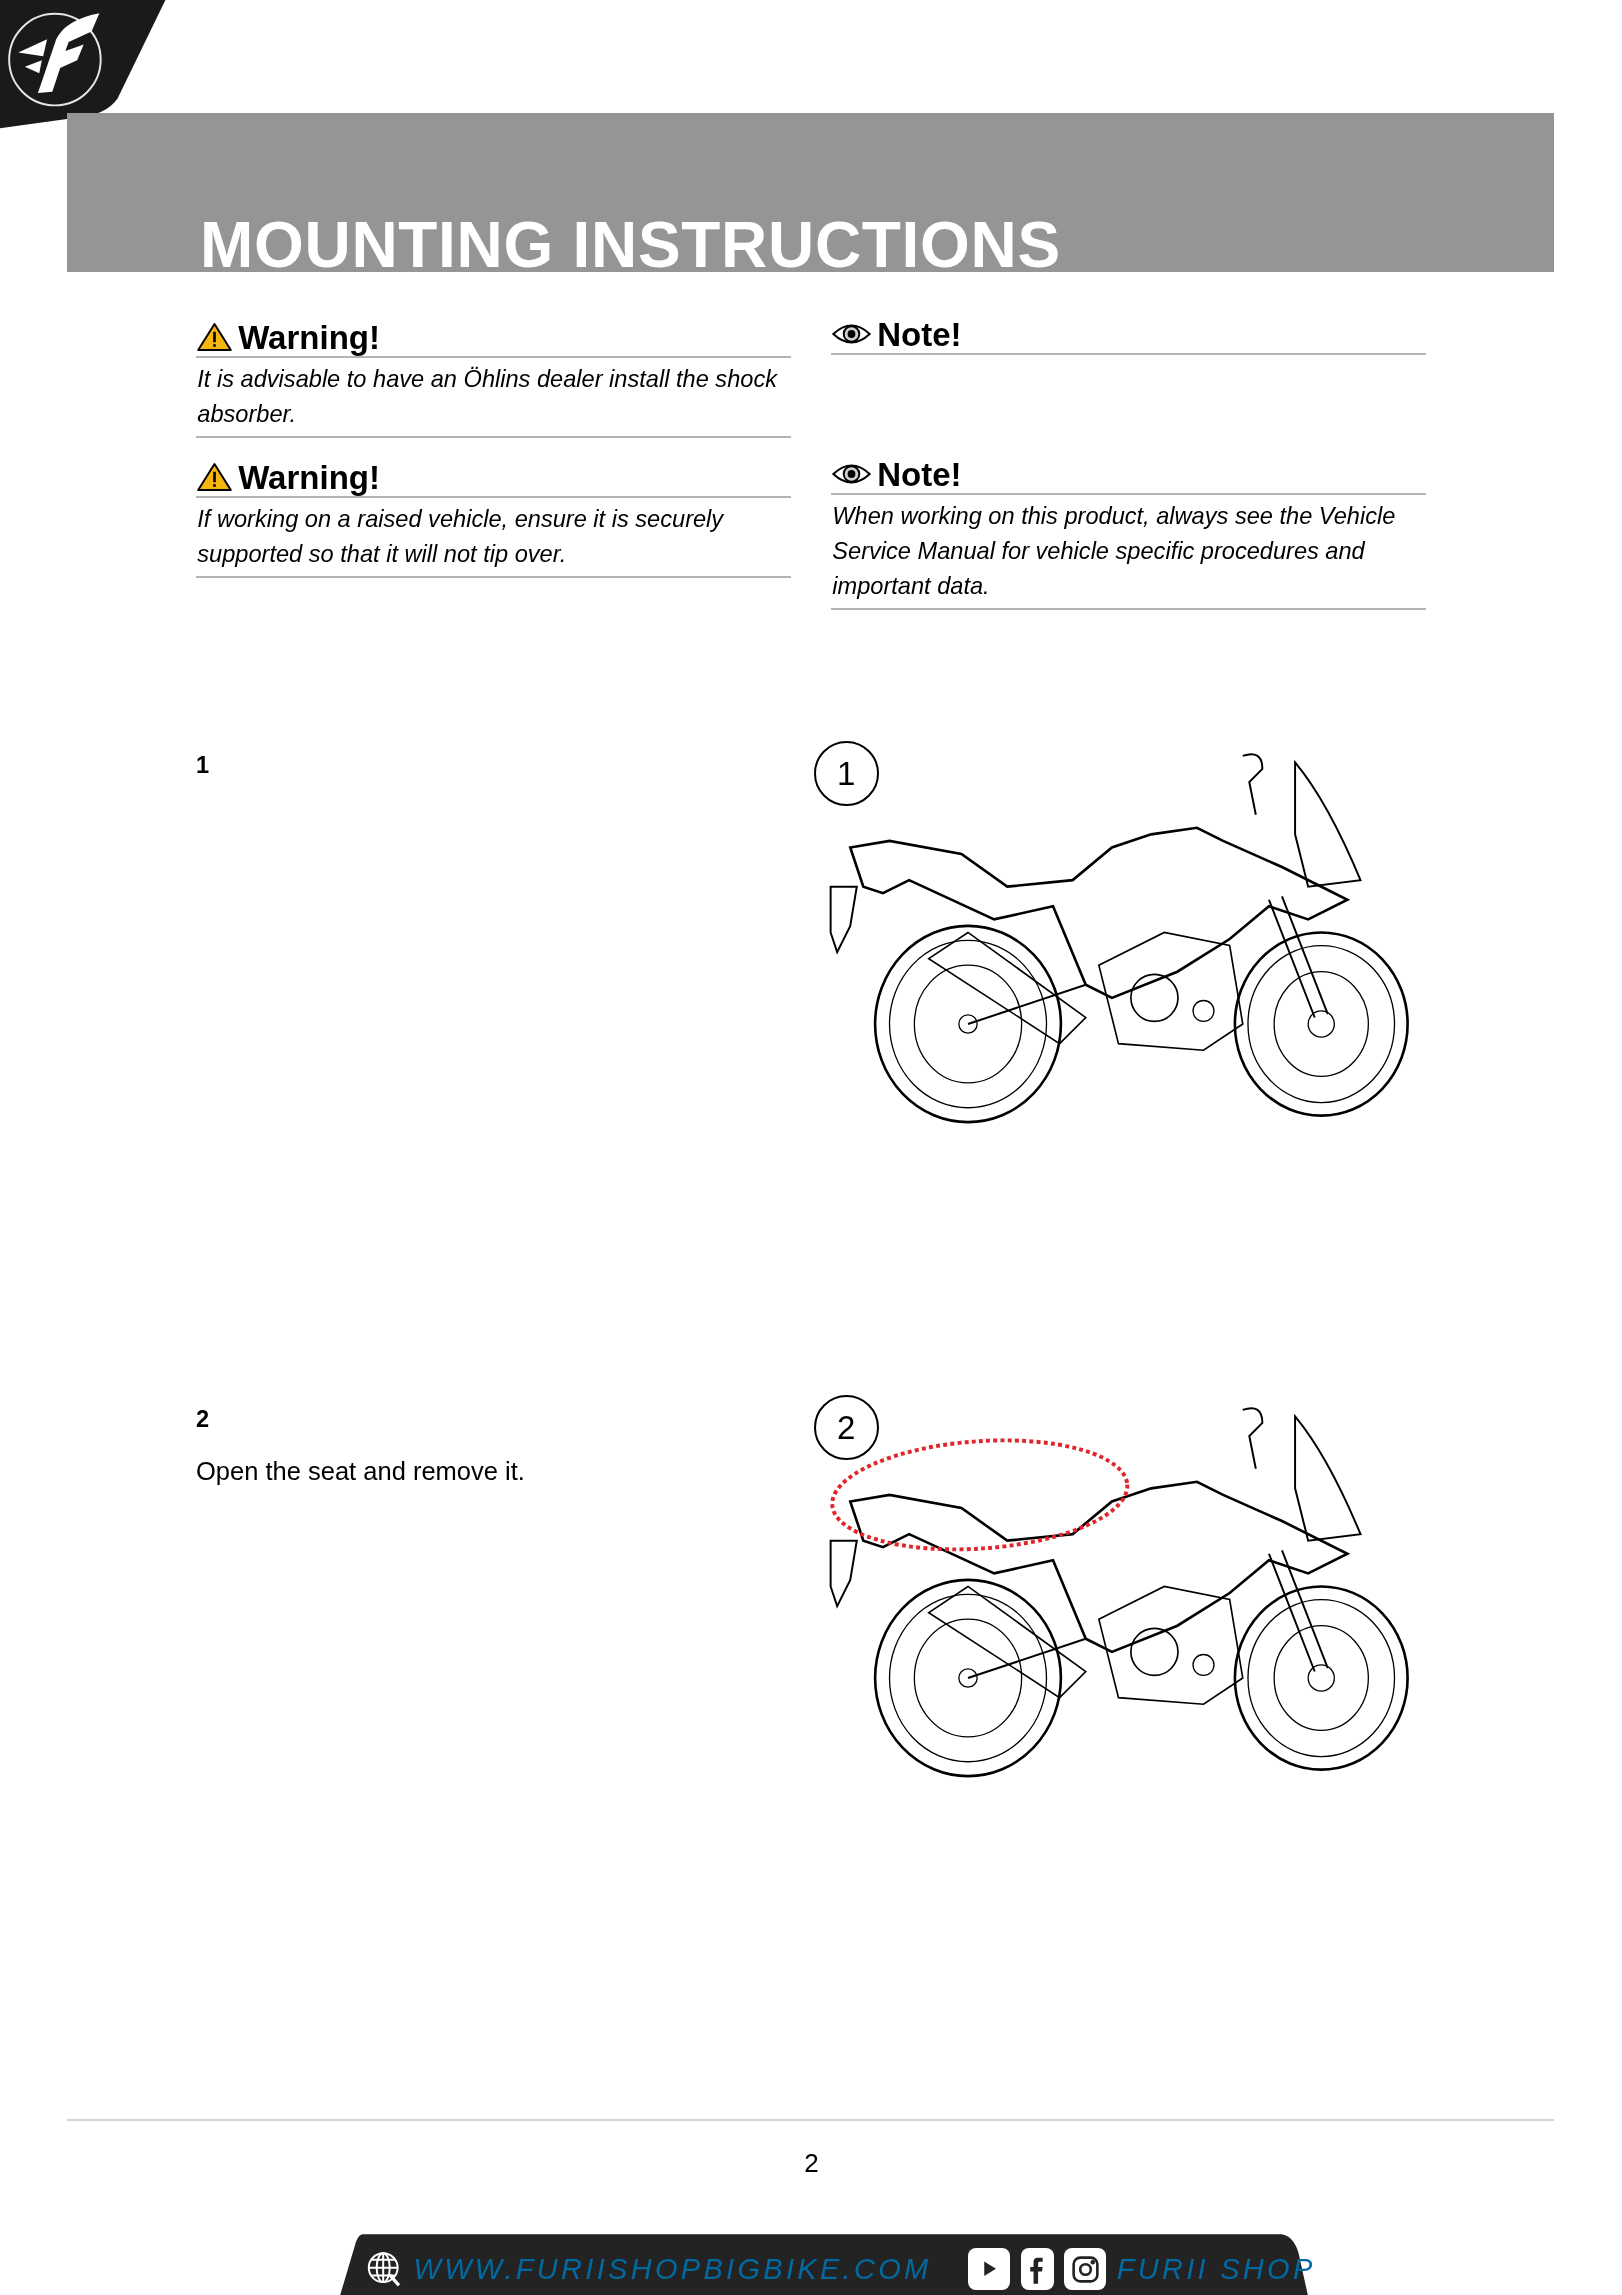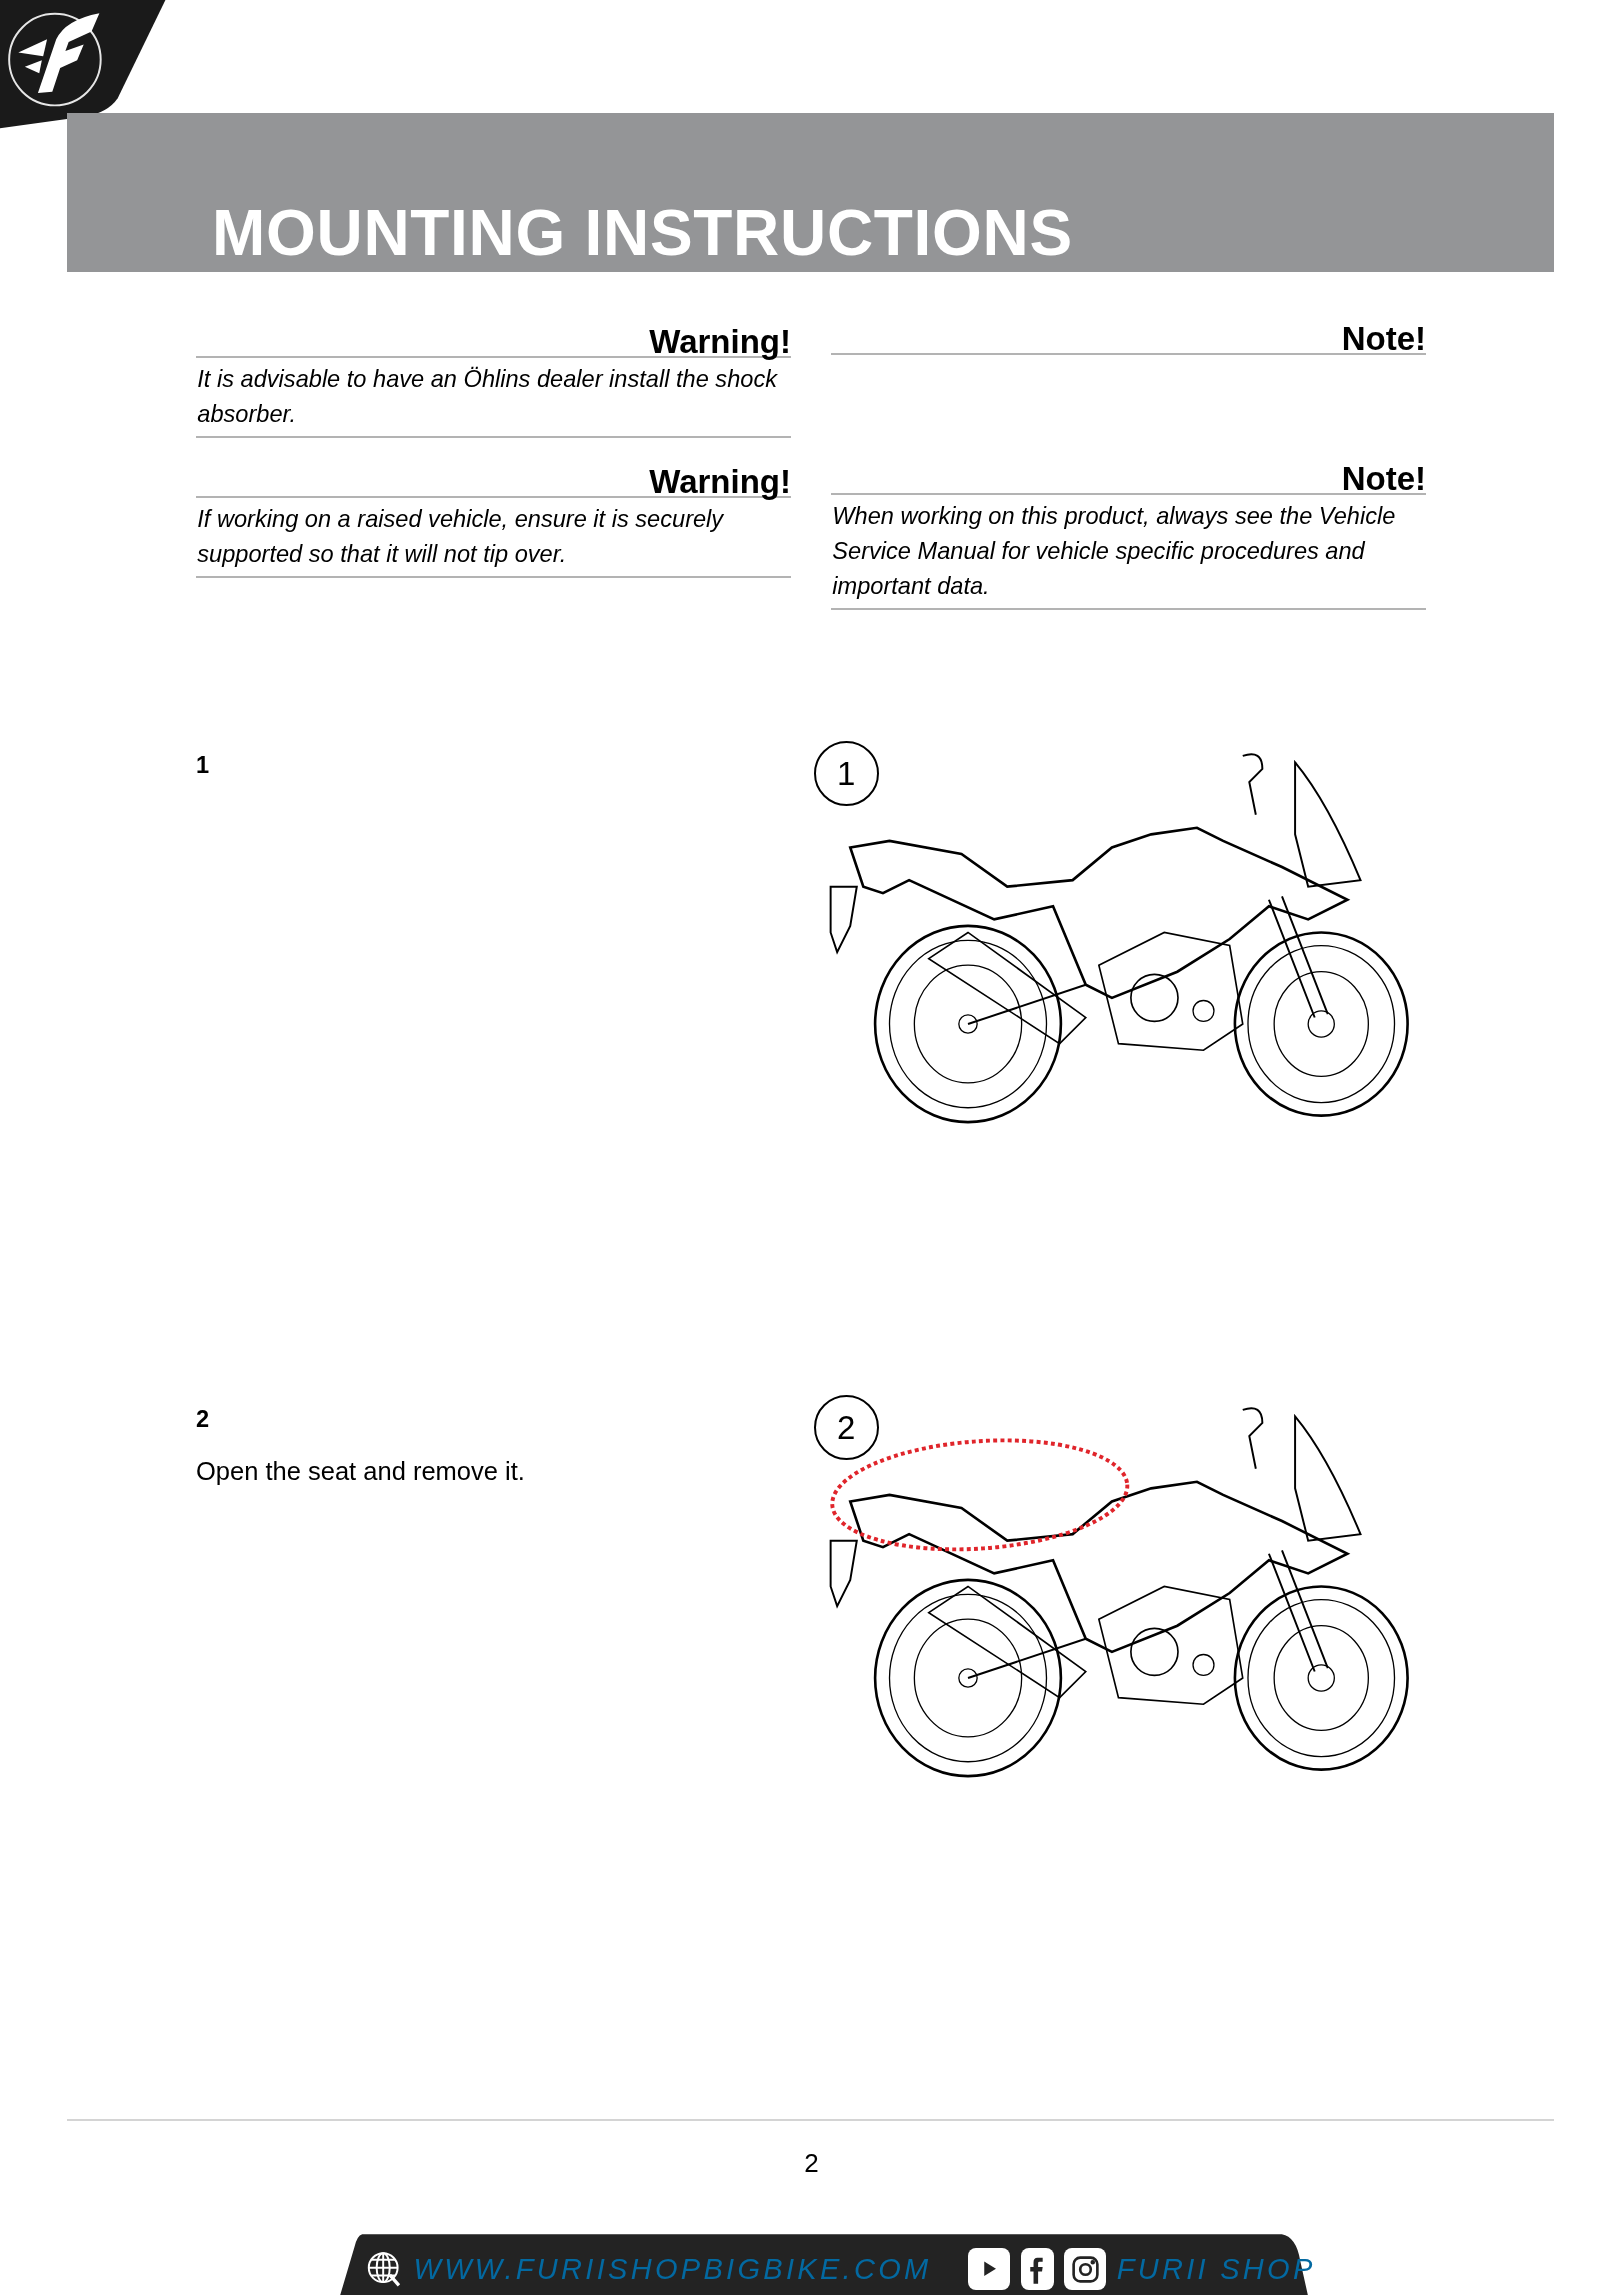--- a/index.html
+++ b/index.html
@@ -1,26 +1,26 @@
 <!DOCTYPE html>
 <html style="font-size:10.5px"><head>
 <meta charset="utf-8">
 <style>
   html, body { margin:0; padding:0; background:#ffffff; }
   body { width:1623px; height:2295px; position:relative; overflow:hidden;
          font-family:"Liberation Sans", sans-serif; color:#000; }
   .logo-tab { position:absolute; left:0; top:0; width:170px; height:131px; }
   .banner { position:absolute; left:67px; top:113px; width:1487px; height:159px;
             background:#949597; overflow:hidden; }
-  .banner-title { position:absolute; left:129px; bottom:-9.2px; margin:16px;
+  .banner-title { position:absolute; left:129px; bottom:-9.2px; margin:4px;
                   font-family:"Liberation Sans", sans-serif; font-weight:bold;
                   font-size:64px; color:#ffffff; letter-spacing:0.7px; line-height:1; }
   .callout { position:absolute; width:595px; }
-  .callout-head { display:flex; align-items:flex-end; gap:5.2px; height:39px;
-                  border-bottom:2.6px solid #b3b3b3;flex-direction:column; }
+  .callout-head { display:flex; align-items:center; gap:5.2px; height:39px;
+                  border-bottom:2.6px solid #b3b3b3; }
   .callout-head .title { font-weight:bold; font-size:33px; line-height:1; padding-top:2.6px; }
   .callout-body { font-style:italic; font-size:23.6px; line-height:35px;
                   padding:3.9px 0 3.9px 1.3px; border-bottom:2.6px solid #b3b3b3; }
   .step-text { position:absolute; left:196px; width:589px; }
   .step-num { font-weight:bold; font-size:23.6px; line-height:1; }
   .step-desc { font-size:25.5px; line-height:43px; margin-top:18.3px; }
   .figure { position:absolute; left:811px; width:628px; height:406px; }
   .badge { position:absolute; left:2.6px; top:5.2px; width:65px; height:65px; border:2.6px solid #000;
            border-radius:50%; box-sizing:border-box; display:flex; align-items:center;
            justify-content:center; font-size:33px; }

